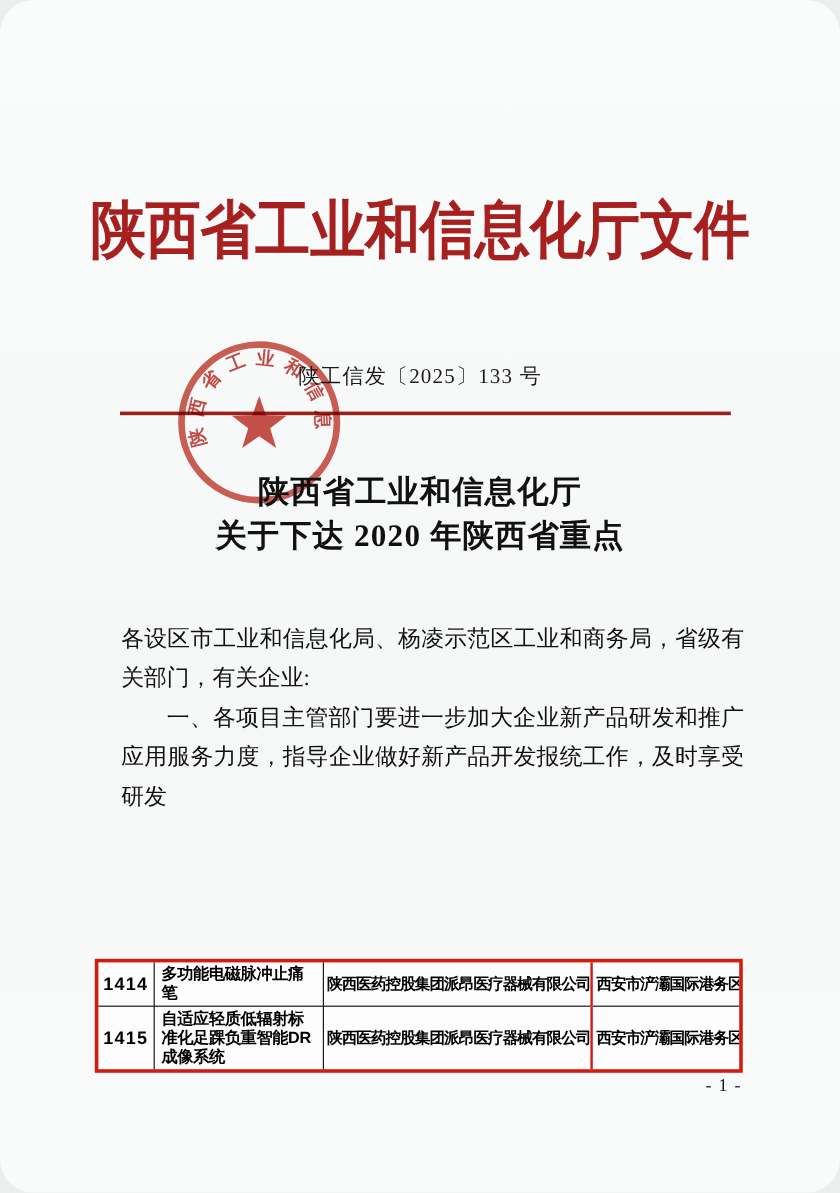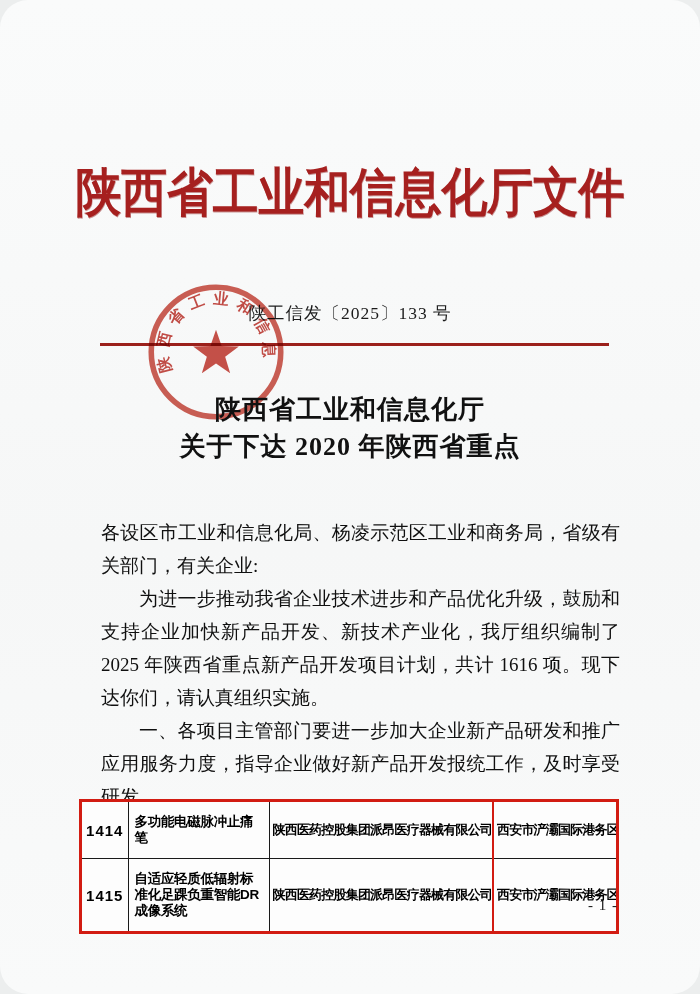--- a/index.html
+++ b/index.html
@@ -46,21 +46,21 @@
     position:absolute; left:79px; top:799px; width:540px;
     border:3px solid #d21c12; background:#fdfdfd; box-sizing:border-box;
   }
   table.project-table {
     border-collapse:collapse; width:100%; table-layout:fixed;
     font-family:"Liberation Sans","DejaVu Sans",sans-serif;
     font-weight:bold; color:#000;
   }
   .project-table td {
     border:1.5px solid #1a1a1a; text-align:center; vertical-align:middle;
-    padding:12px 3px; overflow:hidden;
+    padding:2px 3px; overflow:hidden;
   }
   .project-table tr:first-child td { border-top:none; }
   .project-table tr:last-child td { border-bottom:none; }
   .project-table td:first-child { border-left:none; }
   .project-table td:last-child { border-right:none; }
   .project-table tr.r1 { height:36px; }
   .project-table tr.r2 { height:42px; }
   .col-no { width:46px; }
   .col-product { width:141px; }
   .col-company { width:224px; }
@@ -95,21 +95,20 @@
     </text>
   </svg>
 
   <div class="notice-title">
     <div>陕西省工业和信息化厅</div>
     <div>关于下达 2020 年陕西省重点</div>
   </div>
 
   <div class="body-text">
     <p>各设区市工业和信息化局、杨凌示范区工业和商务局，省级有关部门，有关企业:</p>
-    <p class="indent">为进一步推动我省企业技术进步和产品优化升级，鼓励和支持企业加快新产品开发、新技术产业化，我厅组织编制了 2025 年陕西省重点新产品开发项目计划，共计 1616 项。现下达你们，请认真组织实施。</p>
     <p class="indent">一、各项目主管部门要进一步加大企业新产品研发和推广应用服务力度，指导企业做好新产品开发报统工作，及时享受研发</p>
   </div>
 
   <div class="table-wrap">
     <table class="project-table">
       <colgroup>
         <col class="col-no">
           <col class="col-product">
           <col class="col-company">
           <col>

